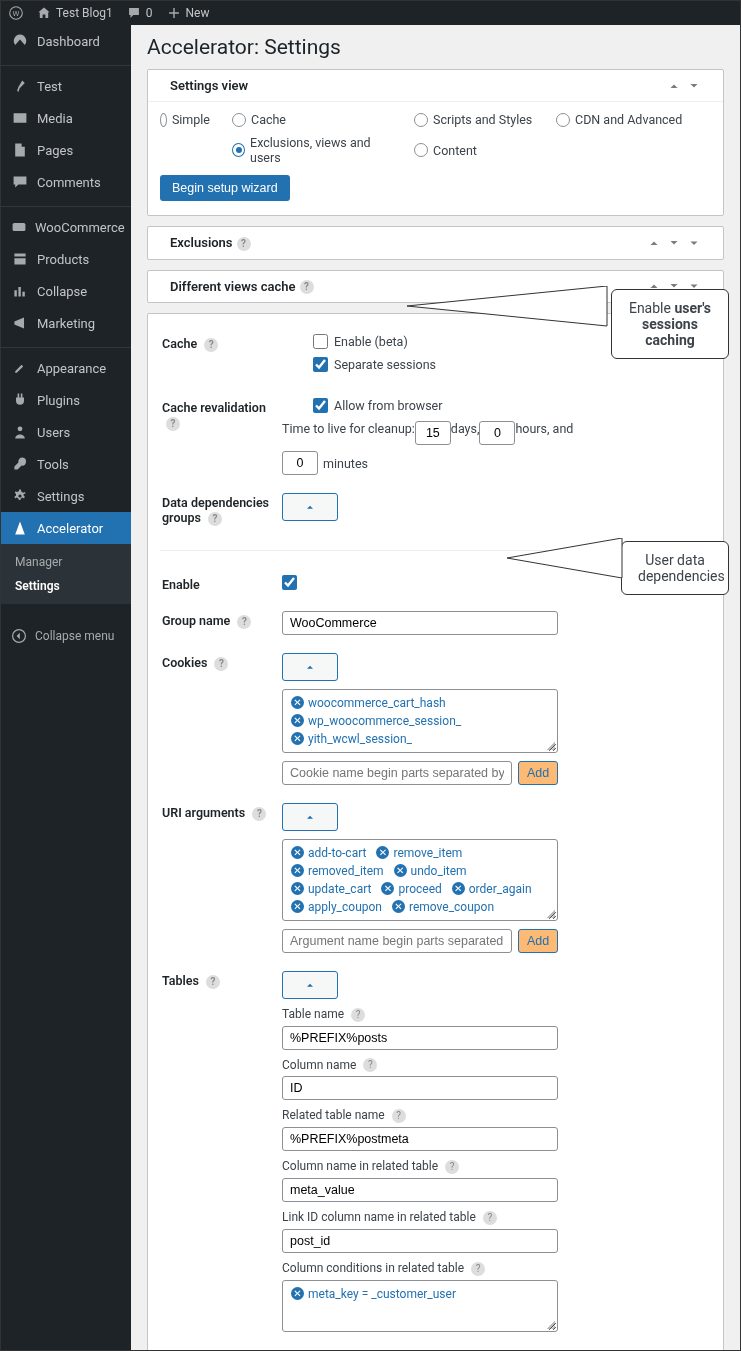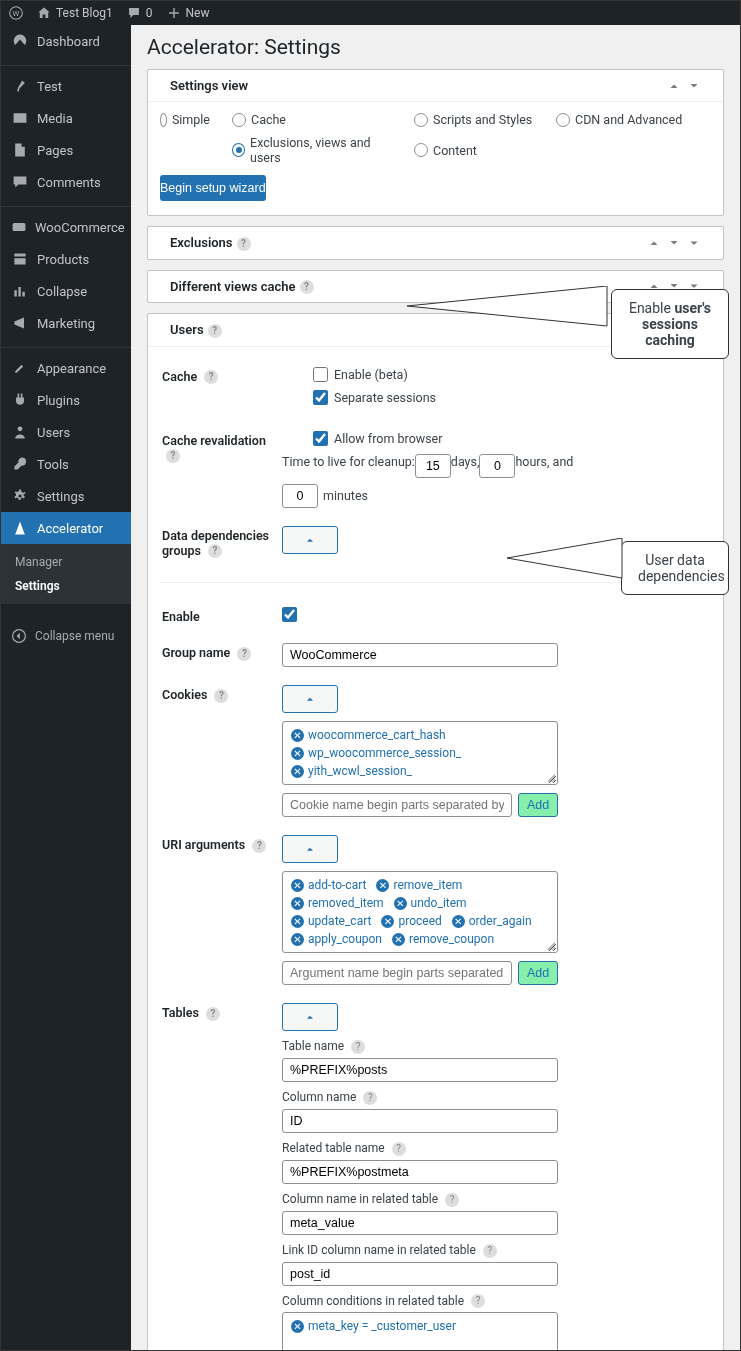--- a/index.html
+++ b/index.html
@@ -37,22 +37,22 @@
 .panel-body { padding: 10px 12px 14px; }
 
 .help-q { display:inline-block; width:14px; height:14px; border-radius:50%; background:#ddd; color:#888; font-size:10px; line-height:14px; text-align:center; margin-left:4px; vertical-align:middle; }
 
 .radio-row { display: flex; flex-wrap: wrap; gap: 6px 22px; margin-bottom: 10px; font-size: 12.5px; }
 .radio-row label { display: flex; align-items: center; gap: 5px; cursor: pointer; }
 .rad { appearance:none; width: 14px; height: 14px; border-radius: 50%; border: 1px solid #8c8f94; background:#fff; position:relative; cursor:pointer; }
 .rad:checked { border-color: #2271b1; }
 .rad:checked::after { content:""; position:absolute; left:3px; top:3px; width:6px; height:6px; border-radius:50%; background:#2271b1; }
 
-.btn-primary { background:#2271b1; color:#fff; border:none; padding:6px 0; border-radius:3px; font-size:12.5px; cursor:pointer; }
-.btn-outline { background:#86efac; color:#2271b1; border:1px solid #2271b1; padding:4px 10px; border-radius:3px; font-size:12.5px; cursor:pointer; }
+.btn-primary { background:#2271b1; color:#fff; border:none; padding:6px 12px; border-radius:3px; font-size:12.5px; cursor:pointer; }
+.btn-outline { background:#fdba74; color:#2271b1; border:1px solid #2271b1; padding:4px 10px; border-radius:3px; font-size:12.5px; cursor:pointer; }
 .btn-outline.small { padding:3px 8px; }
 .btn-icon { width:28px; height:28px; border:1px solid #2271b1; border-radius:3px; background:#f6f7f7; display:inline-flex; align-items:center; justify-content:center; cursor:pointer; color:#2271b1; }
 .btn-icon svg { width:12px; height:12px; fill:#2271b1; }
 
 .form-table { width:100%; }
 .form-table tr td { vertical-align: top; padding: 8px 0; }
 .form-table tr td:first-child { width: 118px; font-weight:600; color:#1d2327; font-size:12.5px; padding-top:10px; }
 
 input[type=checkbox] { width:15px; height:15px; cursor:pointer; accent-color:#2271b1; }
 .check-label { display:flex; align-items:center; gap:6px; font-size:12.5px; margin-bottom:8px;margin-left:31px; }
@@ -322,34 +322,20 @@
               <path d="M5 7l5 5 5-5z"></path>
             </svg>
           <svg class="chev" viewBox="0 0 20 20">
               <path d="M5 8l5 5 5-5z"></path>
             </svg>
         </span>
       </div>
     </div>
 
     <div class="panel">
-      <div class="panel-head">
-        <span><span>Users</span><span class="help-q">?</span></span>
-        <span class="controls">
-          <svg class="chev" viewBox="0 0 20 20">
-              <path d="M5 13l5-5 5 5z"></path>
-            </svg>
-          <svg class="chev" viewBox="0 0 20 20">
-              <path d="M5 7l5 5 5-5z"></path>
-            </svg>
-          <svg class="chev" viewBox="0 0 20 20">
-              <path d="M5 12l5-5 5 5z"></path>
-            </svg>
-        </span>
-      </div>
       <div class="panel-body">
         <table class="form-table">
           <tbody>
               <tr>
             <td><span>Cache</span> <span class="help-q">?</span></td>
             <td>
               <label class="check-label">
                     <input type="checkbox" style="">
                     <span>Enable (beta)</span>
                   </label>

